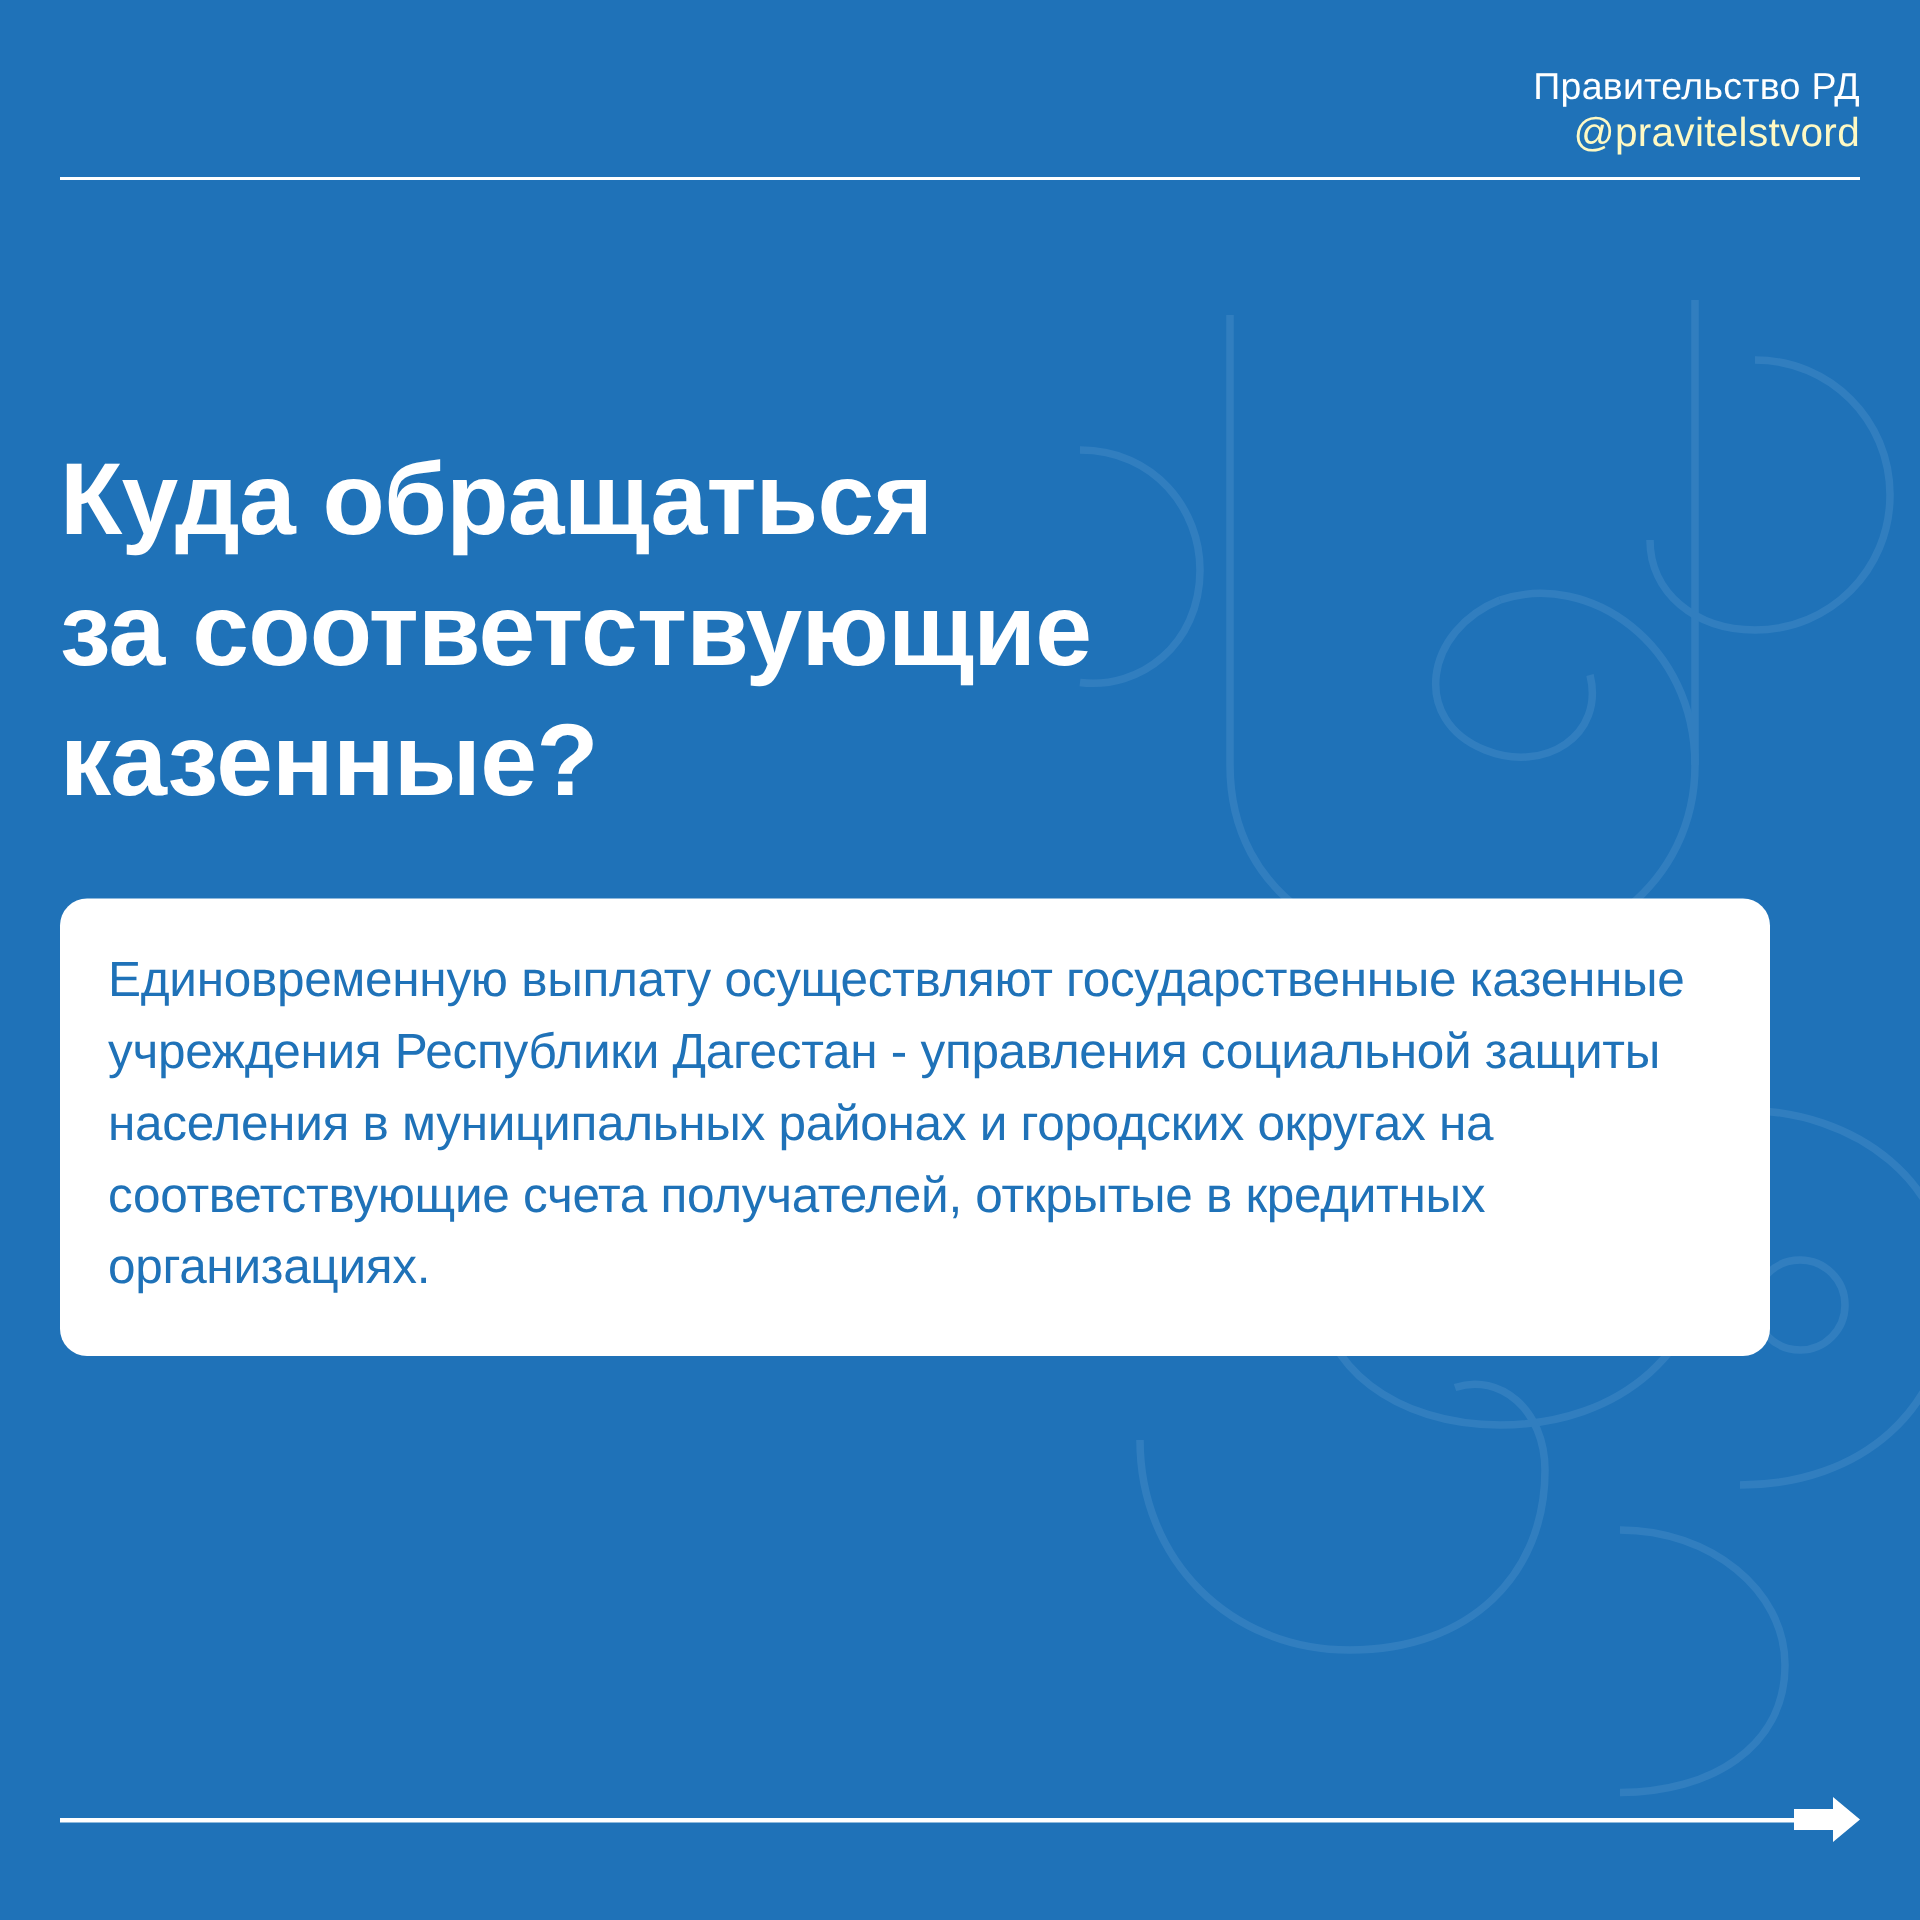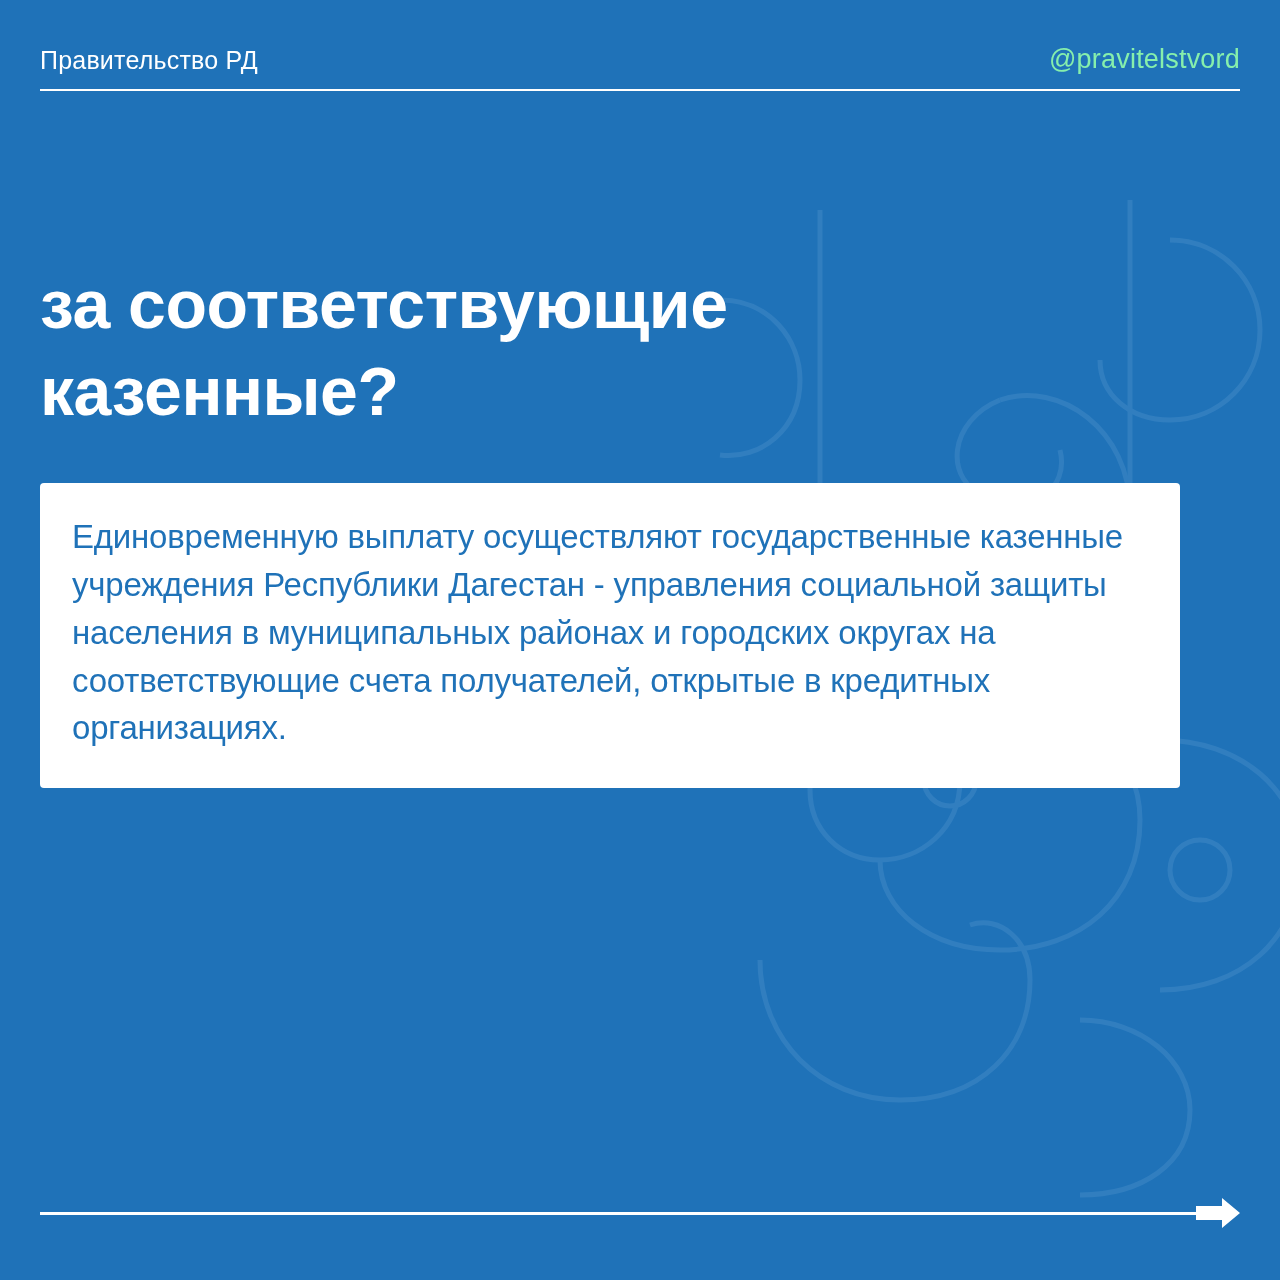--- a/index.html
+++ b/index.html
@@ -32,32 +32,33 @@
     height: 1280px;
     box-sizing: border-box;
     padding: 0 40px;
     z-index: 2;
   }
 
   
   .header {
     display: flex;
     align-items: flex-end;
-    justify-content: space-between;
+    justify-content: center;
     padding-top: 44px;
     padding-bottom: 14px;
     border-bottom: 2px solid #ffffff;
+    flex-direction: column;
   }
   .header-left {
     color: #ffffff;
     font-size: 25px;
     letter-spacing: 0.2px;
   }
   .header-right {
-    color: #86efac;
+    color: #fef9c3;
     font-size: 27px;
     letter-spacing: 0.2px;
   }
 
   
   .title {
     margin-top: 170px;
     color: #ffffff;
     font-size: 68px;
     font-weight: bold;
@@ -67,21 +68,21 @@
   }
   .title .line {
     display: block;
     white-space: nowrap;
   }
 
   
   .card {
     margin-top: 48px;
     background: #ffffff;
-    border-radius: 4px;
+    border-radius: 18px;
     padding: 30px 32px 36px 32px;
     width: 1140px;
     box-sizing: border-box;
   }
   .card-text {
     color: #1f72b8;
     font-size: 33px;
     line-height: 1.45;
     letter-spacing: -0.2px;
   }
@@ -133,20 +134,21 @@
 </svg>
 
 <div class="page">
 
   <div class="header">
     <div class="header-left">Правительство РД</div>
     <div class="header-right">@pravitelstvord</div>
   </div>
 
   <h1 class="title">
+    <span class="line">Куда обращаться</span>
     <span class="line">за соответствующие</span>
     <span class="line">казенные?</span>
   </h1>
 
   <div class="card">
     <div class="card-text">Единовременную выплату осуществляют государственные казенные учреждения Республики Дагестан - управления социальной защиты населения в муниципальных районах и городских округах на соответствующие счета получателей, открытые в кредитных организациях.</div>
   </div>
 
   <div class="footer">
     <div class="footer-line"></div>

